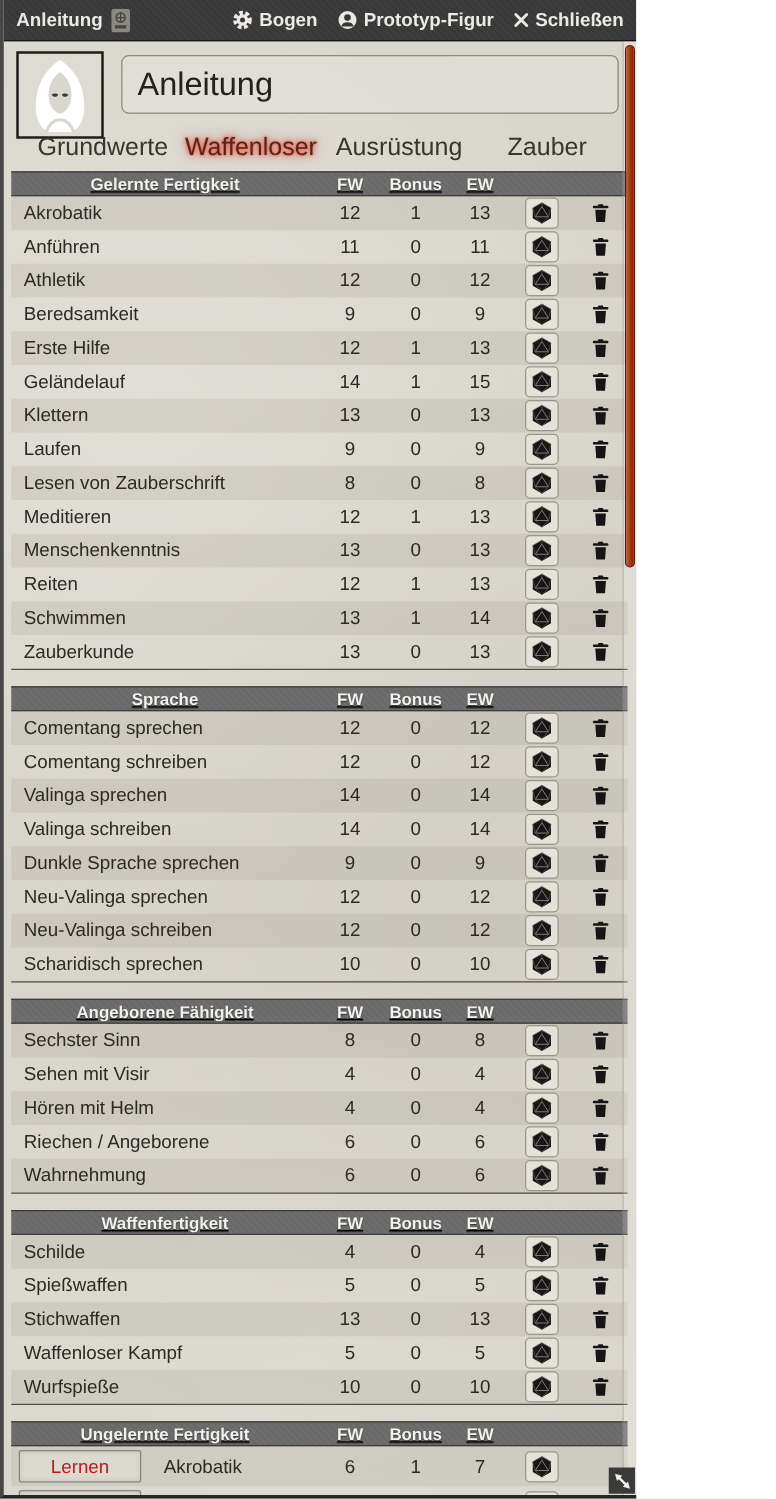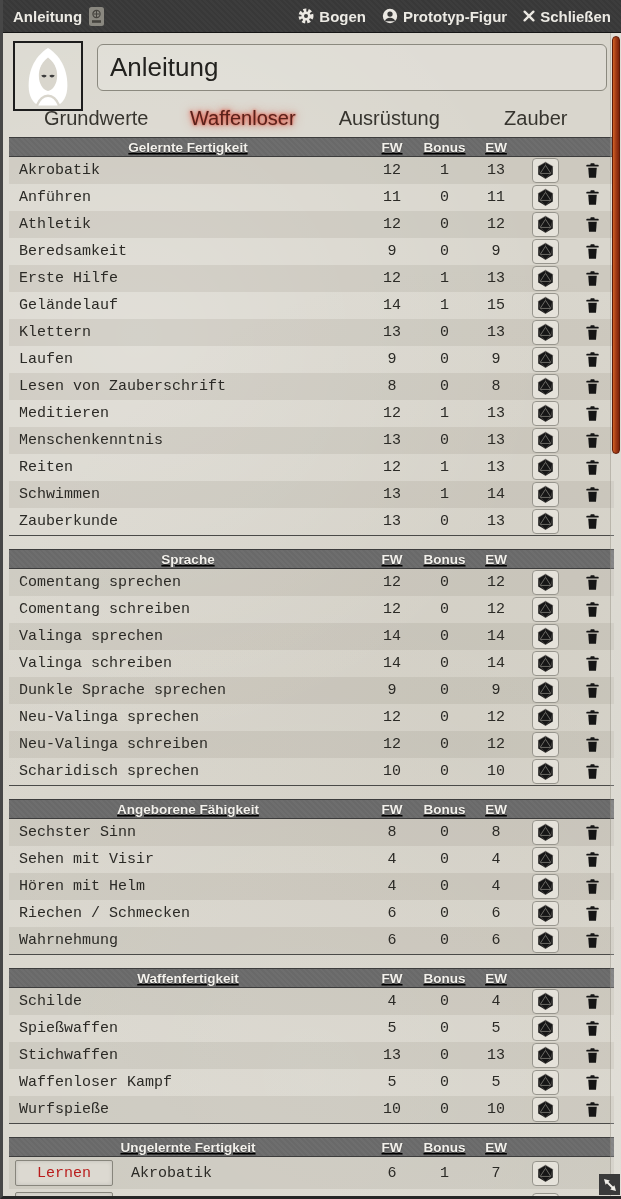--- a/index.html
+++ b/index.html
@@ -1,20 +1,20 @@
 <!DOCTYPE html>
 <html><head>
 <meta charset="utf-8">
 <style>
   * { box-sizing: border-box; margin: 0; padding: 0; }
   html,body { width:621px; height:1199px; overflow:hidden; }
   body { font-family:"Liberation Sans", sans-serif; }
 
   .app {
-    position:relative; width:621px; height:1199px; overflow:hidden;
+    position:relative; width:509px; height:1199px; overflow:hidden;
     background-color:#d9d6cd;
     background-image:
       radial-gradient(circle at 22% 28%, rgba(255,255,255,.22), transparent 42%),
       radial-gradient(circle at 75% 62%, rgba(150,142,122,.10), transparent 55%),
       radial-gradient(circle at 50% 90%, rgba(255,255,255,.12), transparent 45%);
     border-left:3px solid #474747;
     border-bottom:3px solid #262626;
   }
 
   
@@ -62,21 +62,21 @@
     background-image:repeating-linear-gradient(45deg, rgba(255,255,255,.03) 0 2px, transparent 2px 4px);
     border-top:1px solid #3d3d3d; border-bottom:1px solid #3d3d3d;text-decoration:underline;
   }
   .t-head .th {
     color:#f3f1ec; font-weight:bold; font-size:13.5px; text-align:center;
     text-shadow:0 1px 1px rgba(0,0,0,.55);
     white-space:nowrap; overflow:hidden;
   }
   .t-row {
     display:grid; grid-template-columns:1fr 50px 55px 48px 50px 44px;
-    height:27px; align-items:center;font-family:Liberation Mono, monospace;
+    height:27px; align-items:center;
   }
   .t-row.alt { background:rgba(124,118,98,.13); }
   .t-row .name { padding-left:10px; font-size:15px; color:#2b2a26; white-space:nowrap; }
   .t-row .num { text-align:center; font-size:15px; color:#2b2a26; }
   .cell.center { display:flex; align-items:center; justify-content:center; }
 
   .die-btn {
     width:27px; height:25px; display:flex; align-items:center; justify-content:center;
     background:#e5e2da; border:1px solid #97958d; border-radius:4px; cursor:pointer; padding:0;
   }
@@ -978,21 +978,21 @@
           <div class="cell center">
             <button class="trash-btn">
               <svg width="15" height="17" viewBox="0 0 24 26">
                 <path fill="#151515" d="M9.2 1.5 h5.6 l.8 2.2 H20.5 a0.8 0.8 0 0 1 0 3 H3.5 a0.8 0.8 0 0 1 0 -3 H8.4 z"></path>
                 <path fill="#151515" d="M5.2 8.6 h13.6 L17.6 24.5 H6.4 z"></path>
               </svg>
             </button>
           </div>
         </div>
         <div class="t-row">
-          <div class="cell name">Riechen / Schmecken</div>
+          <div class="cell name">Riechen / Angeborene</div>
           <div class="cell num">6</div>
           <div class="cell num">0</div>
           <div class="cell num">6</div>
           <div class="cell center">
             <button class="die-btn">
               <svg width="19" height="19" viewBox="0 0 24 24">
                 <polygon points="12,1.5 21.2,6.8 21.2,17.2 12,22.5 2.8,17.2 2.8,6.8" fill="#161616"></polygon>
                 <polygon points="12,5.4 18.7,15.7 5.3,15.7" fill="none" stroke="#82807a" stroke-width="1"></polygon>
                 <g stroke="#5c5a55" stroke-width="0.7">
                   <line x1="12" y1="1.5" x2="12" y2="5.4"></line>

